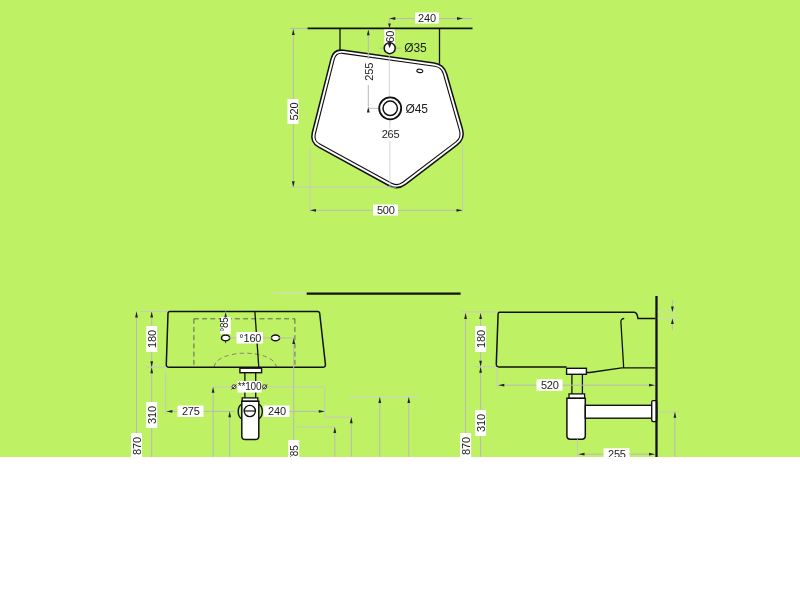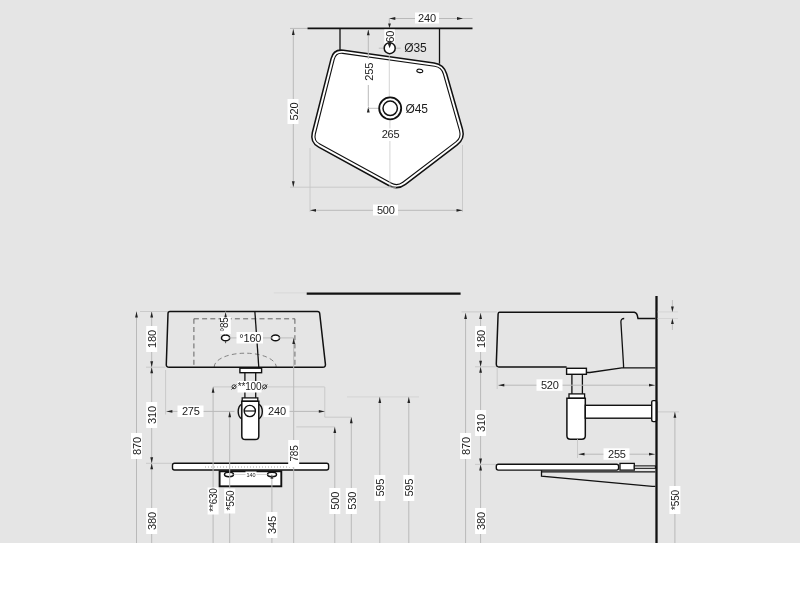--- a/index.html
+++ b/index.html
@@ -1,16 +1,16 @@
 <!DOCTYPE html>
 <html><head>
 <meta charset="utf-8">
 <style>
   html,body{margin:0;padding:0;background:#fff;}
-  #page{position:relative;width:800px;height:543px;background:#e5e5e5;overflow:hidden;will-change:transform;}
+  #page{position:relative;width:800px;height:457px;background:#bef264;overflow:hidden;will-change:transform;}
   svg text{font-family:"Liberation Sans",sans-serif;fill:#1c1c1c;}
   .d{font-size:11px;letter-spacing:-0.2px;}
   .sm{font-size:10px;letter-spacing:-0.2px;}
 </style>
 </head>
 <body>
 <div id="page">
 <svg width="800" height="600" viewBox="0 0 800 600">
 
 <g stroke-linecap="butt" fill="none">

